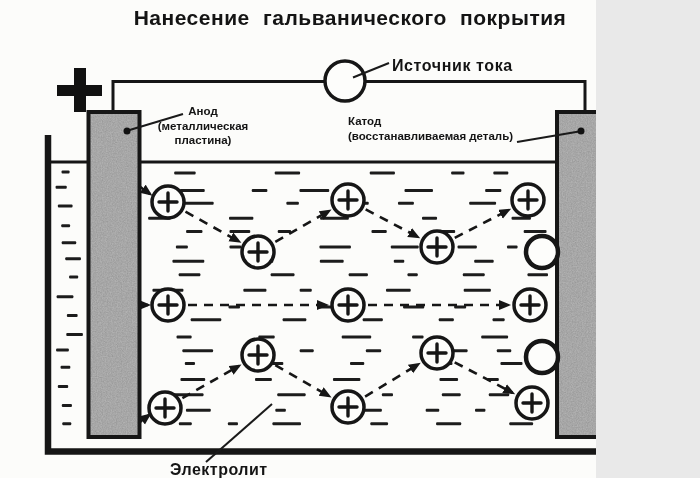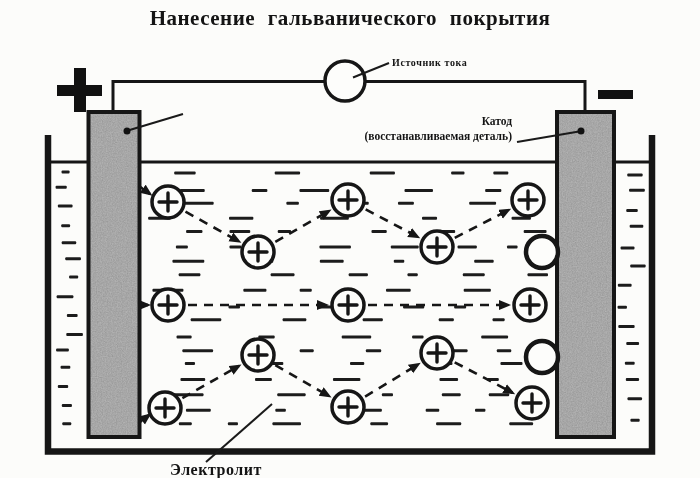--- a/index.html
+++ b/index.html
@@ -1,23 +1,23 @@
 <!DOCTYPE html>
 <html><head>
 <meta charset="utf-8">
 <style>
   html,body{margin:0;padding:0;background:#e9e9e9}
-  .stage{position:relative;width:700px;height:478px;background:#fcfcfa;
-         font-family:Liberation Serif, serif;overflow:hidden}
+  .stage{position:relative;width:596px;height:478px;background:#fcfcfa;
+         font-family:Liberation Sans, sans-serif;overflow:hidden}
   .stage svg{position:absolute;left:0;top:0}
   .label{position:absolute;color:#141414;font-weight:bold;white-space:pre-line;pointer-events:none}
   .title{left:0;top:6px;width:700px;text-align:center;font-size:21px;letter-spacing:.5px;word-spacing:7px}
-  .lbl-source{left:392px;top:57px;font-size:10px;letter-spacing:.6px}
+  .lbl-source{left:392px;top:57px;font-size:16px;letter-spacing:.6px}
   .lbl-anode{left:142px;top:104px;width:122px;text-align:center;font-size:11.5px;line-height:14.5px}
-  .lbl-cathode{left:328px;top:114px;width:184px;text-align:right;font-size:11.5px;line-height:14.5px}
+  .lbl-cathode{left:348px;top:114px;width:184px;text-align:left;font-size:11.5px;line-height:14.5px}
   .lbl-electrolyte{left:170px;top:461px;font-size:16px;letter-spacing:.5px}
   .wire{stroke:#161616;stroke-width:3;fill:none}
   .tank-wall{stroke:#161616;stroke-width:6.5;fill:none}
   .water{stroke:#161616;stroke-width:3}
   .electrode-border{fill:none;stroke:#161616;stroke-width:4}
   .pointer{stroke:#1a1a1a;stroke-width:2;fill:none}
   .terminal{fill:#111}
   .src-circle{fill:#fdfdfb;stroke:#161616;stroke-width:3.5}
   .ion-circle{fill:#fdfdfb;stroke:#161616;stroke-width:3.5}
   .ion-plus{stroke:#161616;stroke-width:3.4;stroke-linecap:round}
@@ -304,16 +304,19 @@
           <line x1="523" y1="403" x2="541" y2="403" class="ion-plus"></line>
           <line x1="532" y1="394" x2="532" y2="412" class="ion-plus"></line>
         </g>
         <circle cx="542" cy="252" r="16" class="deposit-circle"></circle>
         <circle cx="542" cy="357" r="16" class="deposit-circle"></circle>
       </g>
   </svg>
 
   <div class="label title">Нанесение гальванического покрытия</div>
   <div class="label lbl-source">Источник тока</div>
+  <div class="label lbl-anode">Анод
+(металлическая
+пластина)</div>
   <div class="label lbl-cathode">Катод
 (восстанавливаемая деталь)</div>
   <div class="label lbl-electrolyte">Электролит</div>
 </div>
 
 </body></html>

